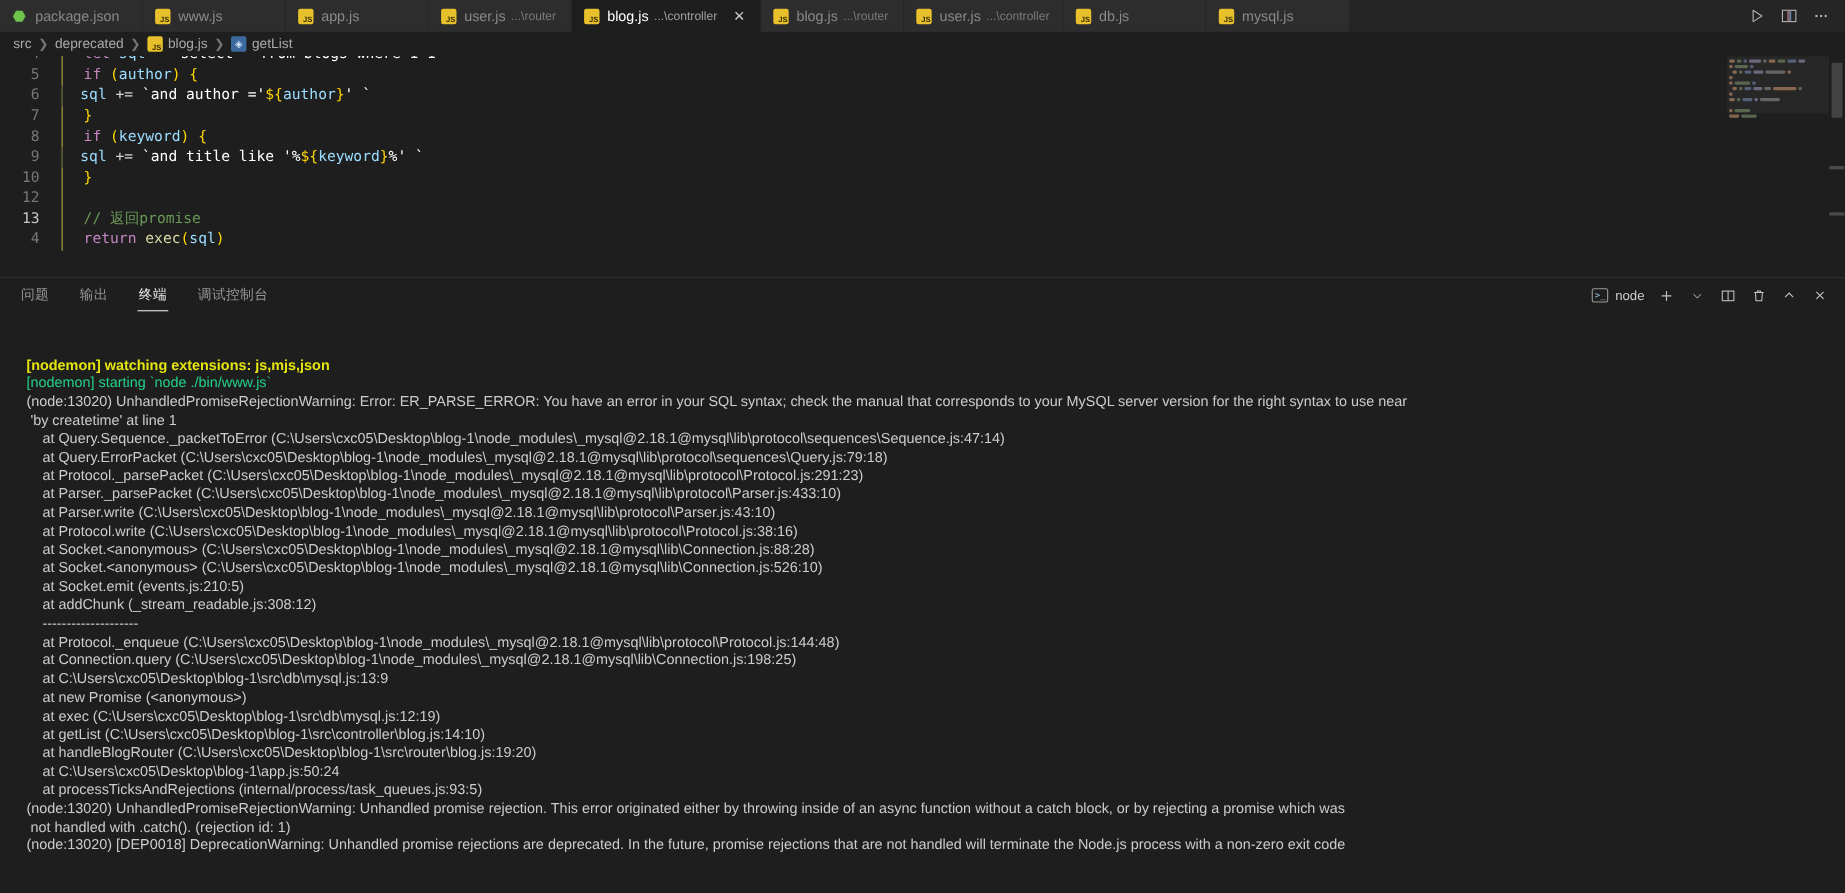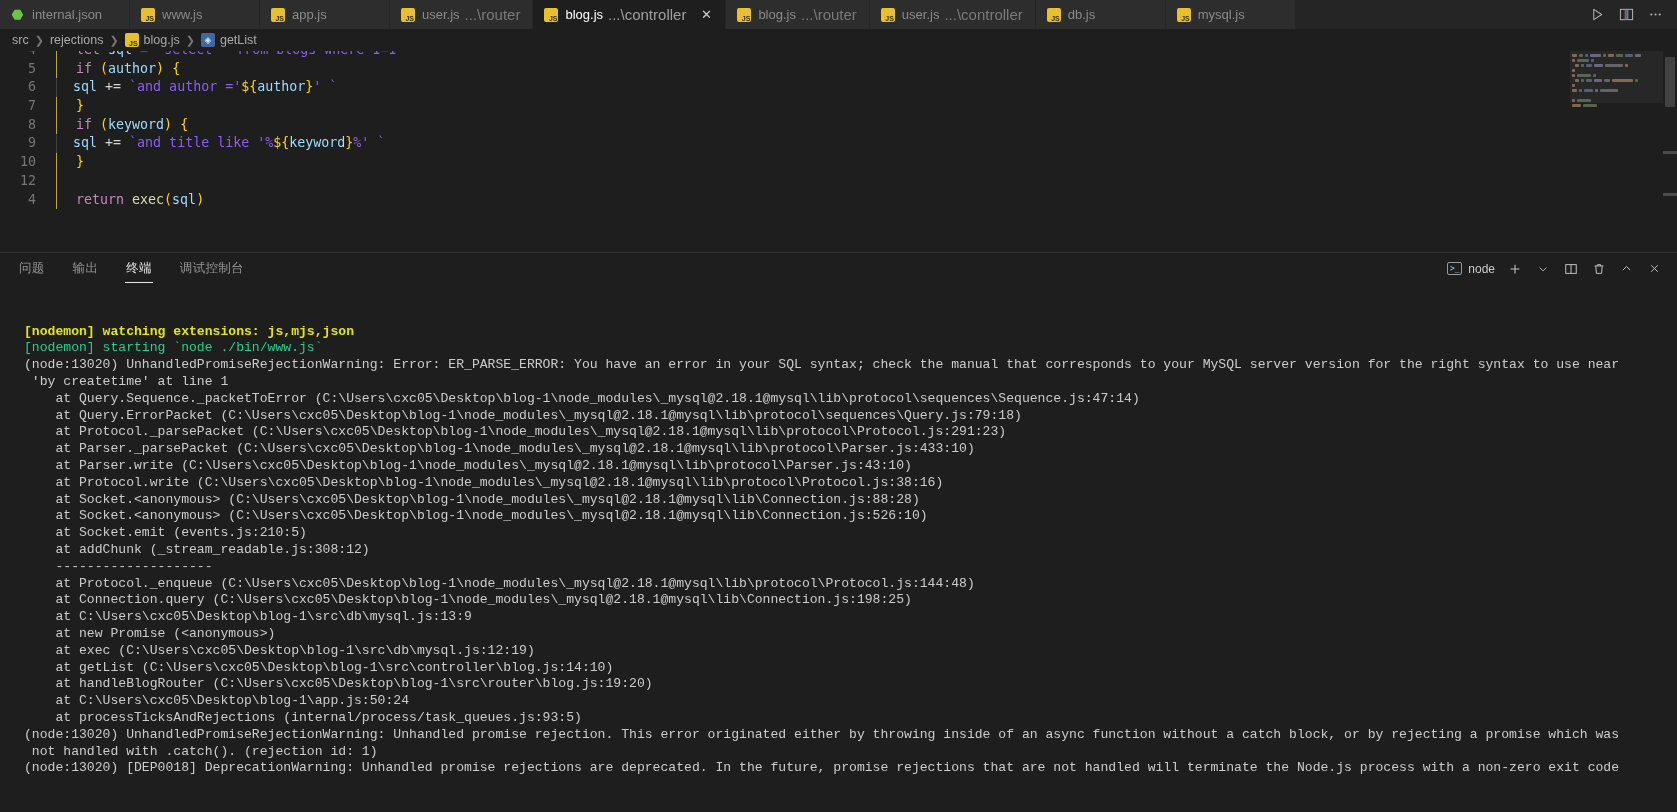--- a/index.html
+++ b/index.html
@@ -30,21 +30,21 @@
     font-size:13px;
     white-space:nowrap;
     min-width:130px;
     position:relative;
   }
   .tab.active {
     background:#1e1e1e;
     color:#ffffff;
   }
   .tab .tname { font-size:13px; }
-  .tab .tdesc { font-size:15px; color:#7a7a7a; margin-left:-2px; }
+  .tab .tdesc { font-size:11px; color:#7a7a7a; margin-left:-2px; }
   .tab.active .tdesc { color:#a0a0a0; }
   .tab .tclose {
     margin-left:6px; font-size:13px; line-height:1;
     color:#cccccc; width:14px; text-align:center;
   }
   .ficon {
     width:14px; height:14px; flex:0 0 14px;
     border-radius:2px;
     font-size:7px; font-weight:bold;
     display:flex; align-items:flex-end; justify-content:flex-end;
@@ -109,21 +109,21 @@
   }
   .ctext { padding-left:19px; white-space:pre; }
   .indent-guide {
     border-left:1px solid #404040;
     margin-left:-1px; padding-left:0;
   }   
   .kw  { color:#c586c0; }
   .ret { color:#c586c0;text-align:center; }
   .var { color:#9cdcfe; }
   .fn  { color:#dcdcaa;margin-top:36px; }
-  .str { color:#8b5cf6;text-align:center; }
+  .str { color:#ffffff;text-align:center; }
   .op  { color:#d4d4d4; }
   .cmt { color:#6a9955; }
   .brc-y { color:#ffd700; }
 
   
   .minimap {
     position:absolute; top:0; right:14px; width:93px; bottom:0;
     background:#1e1e1e;
     padding-top:3px;
   }
@@ -186,21 +186,21 @@
     display:flex;align-items:center;justify-content:center;
     font-size:8px;color:#9acbe8; font-family:"DejaVu Sans Mono", monospace;
   }
   .pa-btn { display:flex;align-items:center;justify-content:center; width:17px;height:17px; }
   .pa-btn svg { display:block; }
 
   
   .terminal {
     position:absolute; left:0; right:0; top:31px; bottom:0;
     padding:6px 0 0 24px;
-    font-family:Liberation Mono, monospace;
+    font-family:Liberation Sans, sans-serif;
     font-size:13.1px;
     line-height:16.8px;
     color:#cccccc;
     overflow:hidden;
     white-space:pre;
   }
   .tline { height:16.8px; white-space:pre; }
   .t-yellow { color:#e5e510; font-weight:bold; }
   .t-green  { color:#23d18b; }
   .t-white  { color:#cccccc; }
@@ -213,21 +213,21 @@
     background:#4f4f4f;
   }
 </style>
 </head>
 <body>
 
 <div class="tabbar">
   <div id="tabs-container" style="display:flex;align-items:stretch;">
       <div class="tab">
         <span class="ficon node">⬣</span>
-        <span class="tname">internal.json</span>
+        <span class="tname">package.json</span>
       </div>
       <div class="tab">
         <span class="ficon js">JS</span>
         <span class="tname">www.js</span>
       </div>
       <div class="tab">
         <span class="ficon js">JS</span>
         <span class="tname">app.js</span>
       </div>
       <div class="tab">
@@ -279,21 +279,21 @@
           <circle cx="8" cy="8" r="1.15" fill="#b0b0b0"></circle>
           <circle cx="12.5" cy="8" r="1.15" fill="#b0b0b0"></circle>
         </svg>
     </span>
   </div>
 </div>
 
 <div class="breadcrumb">
   <span>src</span>
   <span class="sep">❯</span>
-  <span>rejections</span>
+  <span>deprecated</span>
   <span class="sep">❯</span>
   <span class="ficon js">JS</span>
   <span>blog.js</span>
   <span class="sep">❯</span>
   <span class="bicon-sym">◈</span>
   <span>getList</span>
 </div>
 
 <div class="editor">
   <div class="codearea" style="top:-10px;">
@@ -340,20 +340,25 @@
       <span class="ctext"><span class="brc-y">}</span></span>
     </div>
 
 
     <div class="cline">
       <span class="lnum">12</span>
       <span class="gutterbar"></span>
       <span class="ctext"></span>
     </div>
 
+    <div class="cline active-line">
+      <span class="lnum">13</span>
+      <span class="gutterbar"></span>
+      <span class="ctext"><span class="cmt">// 返回promise</span></span>
+    </div>
 
     <div class="cline">
       <span class="lnum">4</span>
       <span class="gutterbar"></span>
       <span class="ctext"><span class="ret">return</span> <span class="fn">exec</span><span class="brc-y">(</span><span class="var">sql</span><span class="brc-y">)</span></span>
     </div>
 
   </div>
 
   <div class="minimap">

